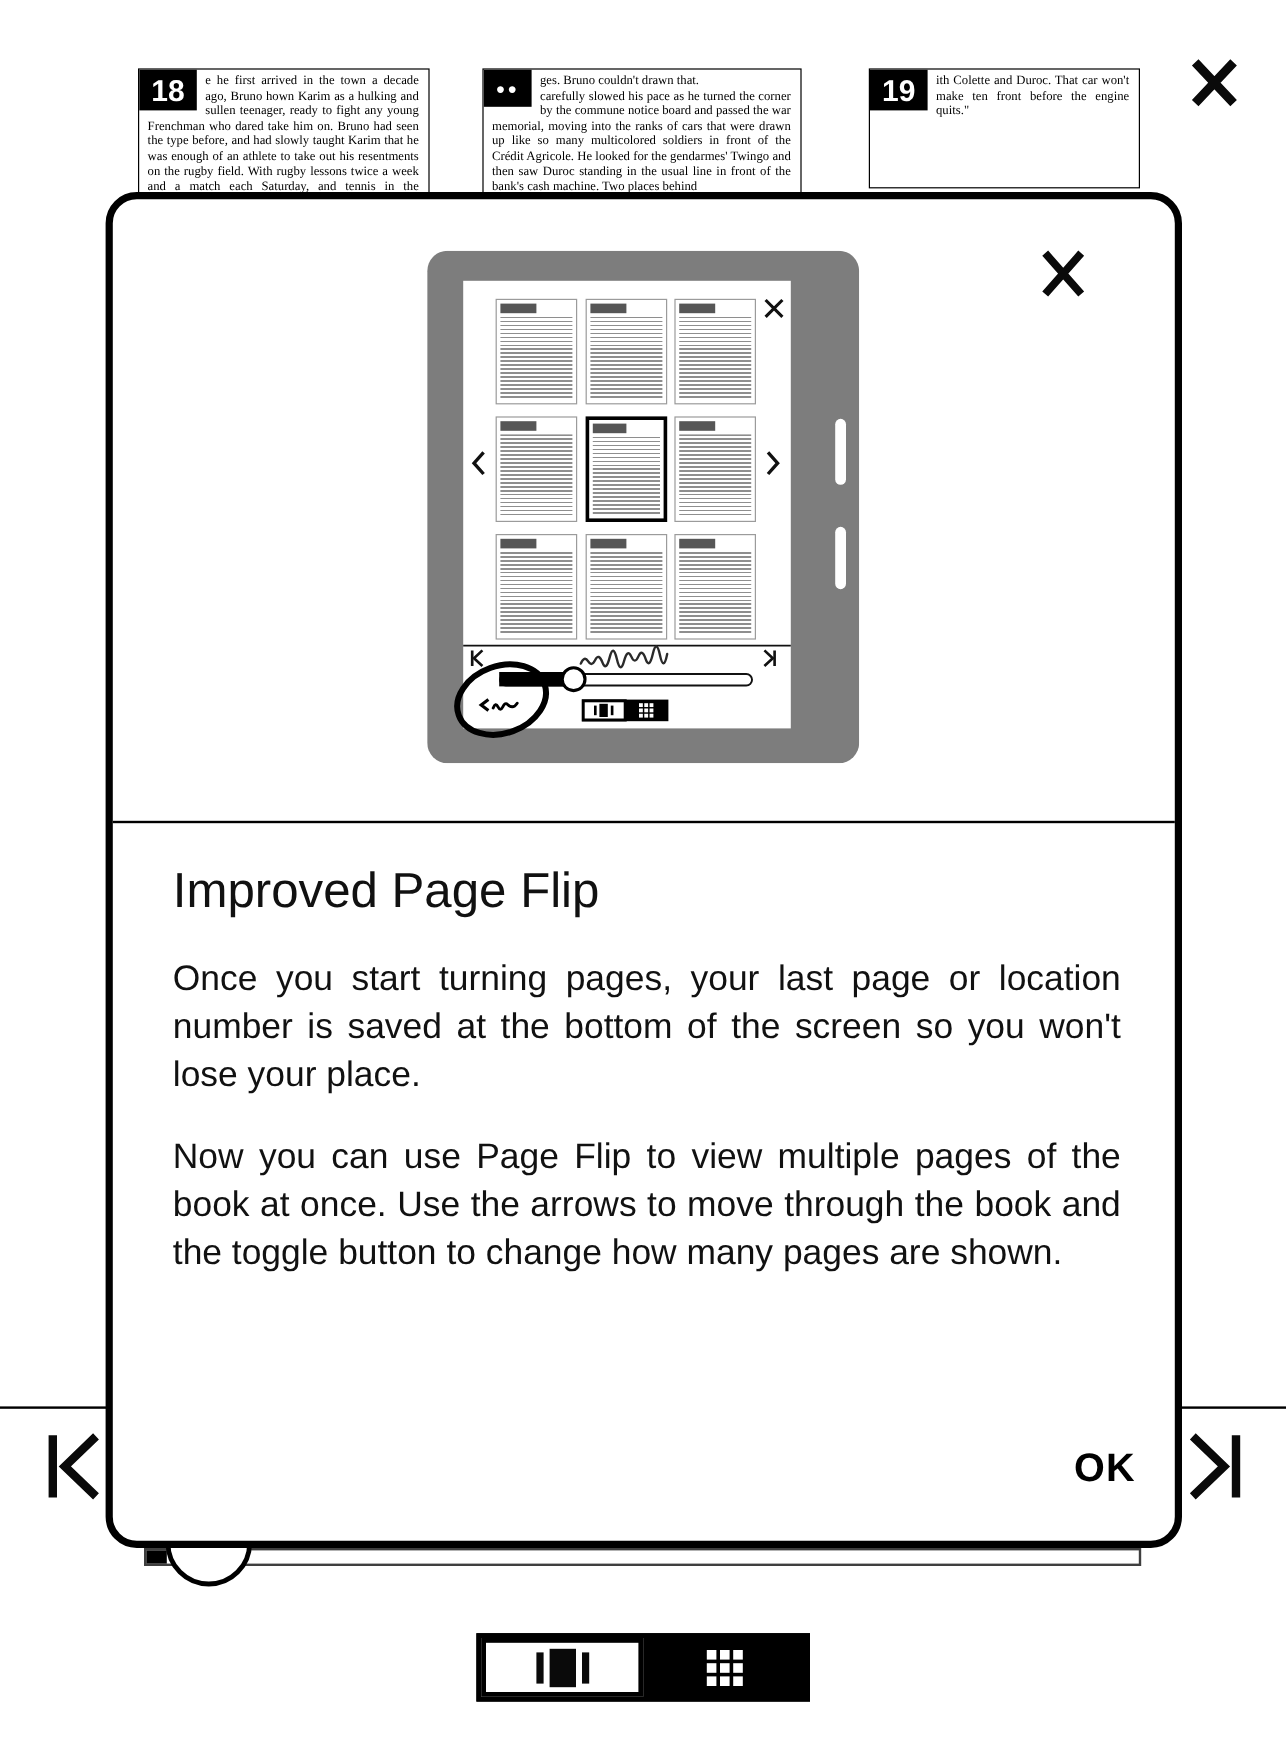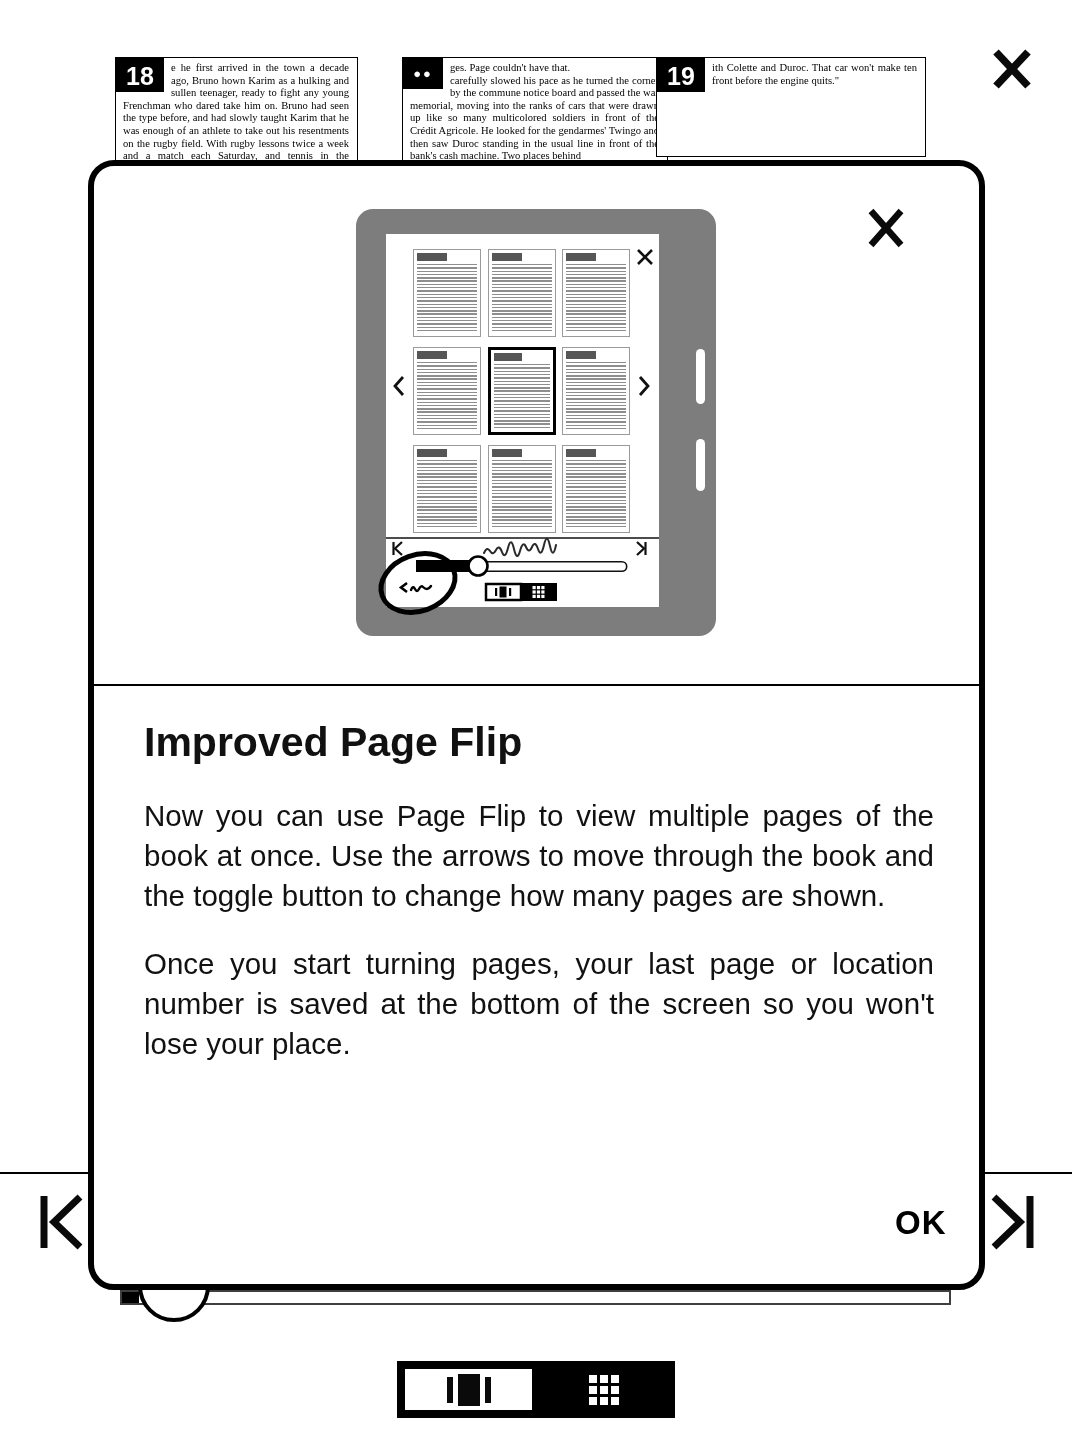--- a/index.html
+++ b/index.html
@@ -39,21 +39,21 @@
   .vt-rect{width:22px;height:32px;background:#0a0a0a;display:block;}
   .vt-right{width:50%;display:flex;align-items:center;justify-content:center;}
   .vt-grid{display:grid;grid-template-columns:repeat(3,8px);grid-auto-rows:8px;gap:3px;}
   .vt-grid i{background:#fff;display:block;}
 
   
   .dialog{position:absolute;left:88px;top:160px;width:897px;height:1130px;background:#fff;
           border:6px solid #000;border-radius:26px;box-sizing:border-box;z-index:10;}
   .dialog-sep{position:absolute;left:0;top:518px;width:100%;height:2px;background:#000;}
   .dlg-text{position:absolute;left:50px;top:552px;width:790px;}
-  .dlg-title{font-size:41px;line-height:48px;font-weight:700;margin:0 0 30px 0;color:#111;}
+  .dlg-title{font-size:41px;line-height:48px;font-weight:400;margin:0 0 30px 0;color:#111;}
   .dlg-text p{font-size:29.5px;line-height:40px;text-align:justify;margin:0 0 28px 0;color:#111;}
   .ok-btn{position:absolute;left:757px;top:1038px;background:none;border:none;cursor:pointer;
           font-family:"Liberation Sans",sans-serif;font-size:33px;font-weight:bold;
           letter-spacing:1px;color:#000;padding:0;margin-left:44px;}
 
   
   .thumb{position:absolute;width:68px;height:88px;background:#fff;border:1px solid #9b9b9b;
          box-sizing:border-box;}
   .thumb.sel{border:3px solid #000;}
   .th-head{position:absolute;left:3px;top:3px;width:45%;height:8px;background:#565656;}
@@ -62,24 +62,24 @@
 </style>
 </head>
 <body>
 
 <div class="card" style="left:115px;width:243px;height:116px">
   <span class="badge num">18</span>
   <p>e he first arrived in the town a decade ago, Bruno hown Karim as a hulking and sullen teenager, ready to fight any young Frenchman who dared take him on. Bruno had seen the type before, and had slowly taught Karim that he was enough of an athlete to take out his resentments on the rugby field. With rugby lessons twice a week and a match each Saturday, and tennis in the summer, Bruno had taught the boy to stay</p>
 </div>
 <div class="card" style="left:402px;width:266px;height:116px">
   <span class="badge dots">●●</span>
-  <p>ges. Page couldn't have that.</p>
+  <p>ges. Bruno couldn't drawn that.</p>
   <p>carefully slowed his pace as he turned the corner by the commune notice board and passed the war memorial, moving into the ranks of cars that were drawn up like so many multicolored soldiers in front of the Crédit Agricole. He looked for the gendarmes' Twingo and then saw Duroc standing in the usual line in front of the bank's cash machine. Two places behind</p>
 </div>
-<div class="card" style="left:656px;width:270px;height:100px">
+<div class="card" style="left:724px;width:226px;height:100px">
   <span class="badge num">19</span>
   <p>ith Colette and Duroc. That car won't make ten front before the engine quits."</p>
 </div>
 
 <svg class="abs" style="left:991px;top:47px;z-index:2" width="42" height="44">
   <path d="M5,5 L37,39 M37,5 L5,39" stroke="#0a0a0a" stroke-width="7.5" fill="none"></path>
 </svg>
 
 <div class="footer-line"></div>
 
@@ -215,18 +215,18 @@
     </div>
   <div class="thumb" style="left:468px;top:279px">
       <i class="th-head"></i>
       <i class="th-text"></i>
     </div>
 
   <div class="dialog-sep"></div>
 
   <div class="dlg-text">
     <h1 class="dlg-title">Improved Page Flip</h1>
+    <p>Once you start turning pages, your last page or location number is saved at the bottom of the screen so you won't lose your place.</p>
     <p>Now you can use Page Flip to view multiple pages of the book at once. Use the arrows to move through the book and the toggle button to change how many pages are shown.</p>
-    <p>Once you start turning pages, your last page or location number is saved at the bottom of the screen so you won't lose your place.</p>
   </div>
 
   <button class="ok-btn">OK</button>
 </div>
 
 </body></html>

